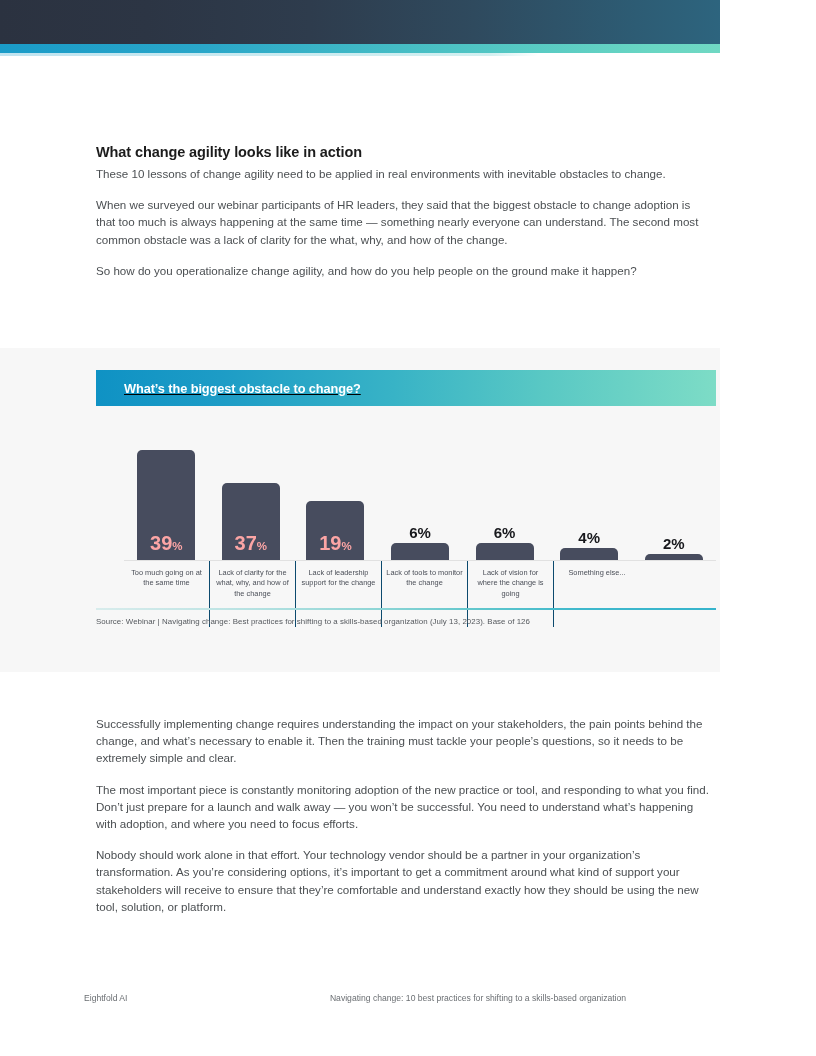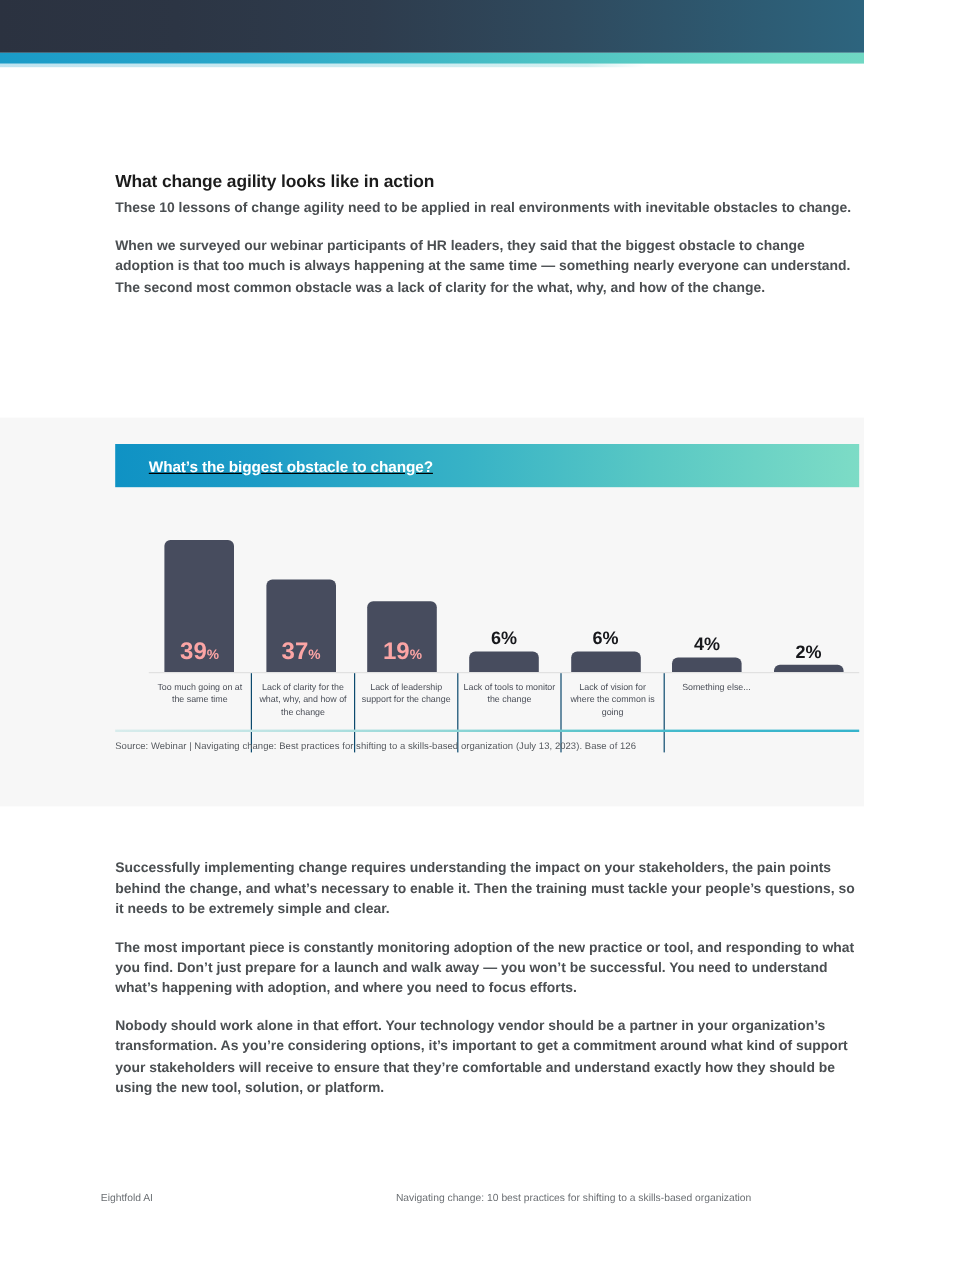--- a/index.html
+++ b/index.html
@@ -73,21 +73,20 @@
     color: #1c1c1c;
     letter-spacing: -0.1px;
     margin-bottom: 5px;
   }
 
   p.body {
     font-size: 11.6px;
     line-height: 17.2px;
     color: #4b4f52;
     margin-bottom: 14px;
-    font-weight: bold;
   }
   p.body:last-child { margin-bottom: 0; }
 
   
   .chart-band {
     position: absolute;
     left: 0;
     top: 348px;
     width: 816px;
     height: 324px;
@@ -262,20 +261,21 @@
 <div class="page">
 
   <div class="header-band"></div>
   <div class="header-accent"></div>
   <div class="header-accent-shadow"></div>
 
   <div class="content">
     <div class="section-title">What change agility looks like in action</div>
     <p class="body">These 10 lessons of change agility need to be applied in real environments with inevitable obstacles to change.</p>
     <p class="body">When we surveyed our webinar participants of HR leaders, they said that the biggest obstacle to change adoption is that too much is always happening at the same time — something nearly everyone can understand. The second most common obstacle was a lack of clarity for the what, why, and how of the change.</p>
+    <p class="body">So how do you operationalize change agility, and how do you help people on the ground make it happen?</p>
   </div>
 
   <div class="chart-band">
     <div class="chart-inner">
 
       <div class="chart-banner">
         <span class="chart-banner-title">What’s the biggest obstacle to change?</span>
       </div>
 
       <div class="plot">
@@ -321,21 +321,21 @@
 
         </div>
 
         <div class="baseline"></div>
 
         <div class="cats">
           <div class="cat">Too much going on at the same time</div>
           <div class="cat">Lack of clarity for the what, why, and how of the change</div>
           <div class="cat">Lack of leadership support for the change</div>
           <div class="cat">Lack of tools to monitor the change</div>
-          <div class="cat">Lack of vision for where the common is going</div>
+          <div class="cat">Lack of vision for where the change is going</div>
           <div class="cat">Something else...</div>
         </div>
       </div>
     </div>
 
     <div class="source-rule"></div>
     <div class="source-text">Source: Webinar | Navigating change: Best practices for shifting to a skills-based organization  (July 13, 2023). Base of 126</div>
   </div>
 
   <div class="content-lower">

